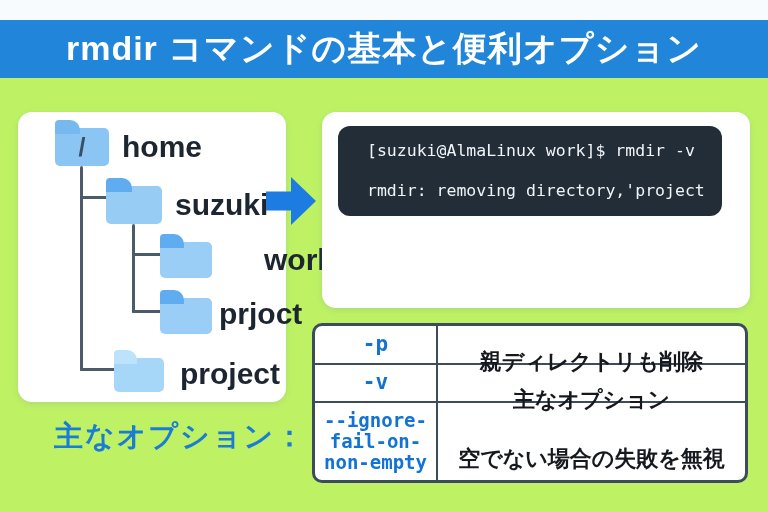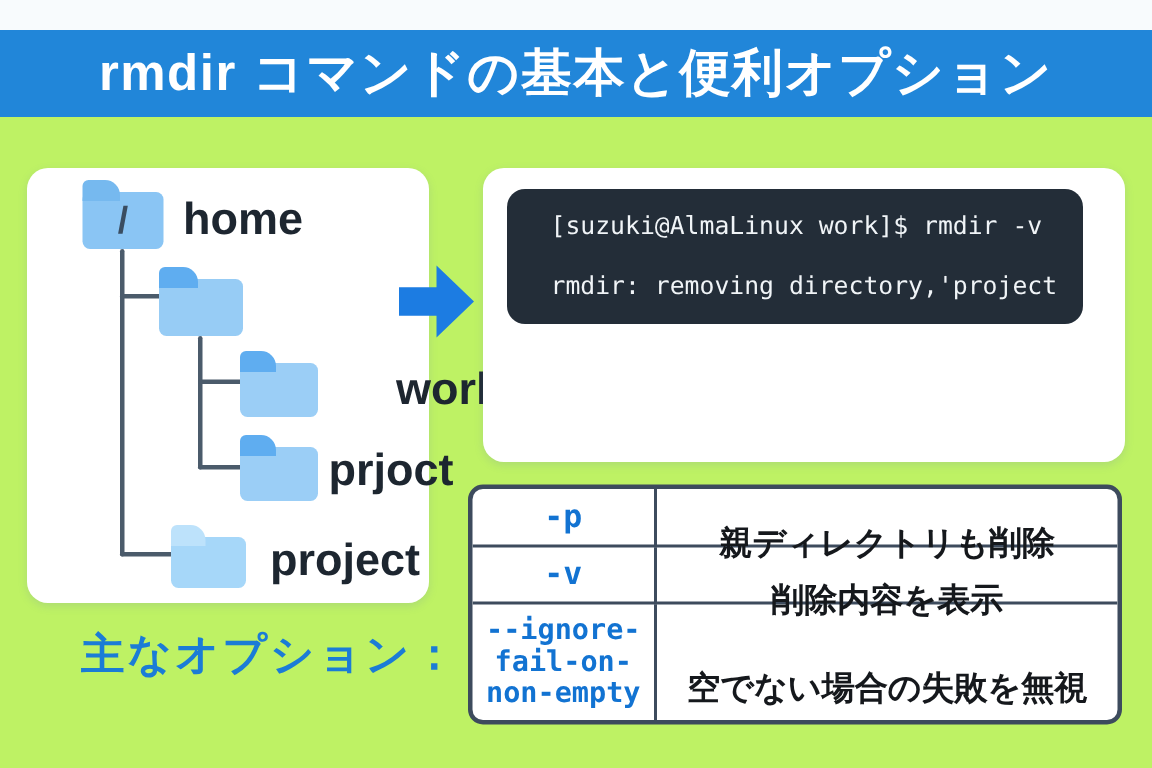--- a/index.html
+++ b/index.html
@@ -132,20 +132,21 @@
   <i class="tline-seg seg-h-work"></i>
   <i class="tline-seg seg-h-prjoct"></i>
   <i class="tline-seg seg-h-project"></i>
 
   <div class="folder f-root">
     <span class="slash">/</span>
   </div>
   <span class="tree-label l-home">home</span>
 
   <div class="folder f-suzuki"></div>
+  <span class="tree-label l-suzuki">suzuki</span>
 
   <div class="folder f-work"></div>
   <span class="tree-label l-work">work</span>
 
   <div class="folder f-prjoct"></div>
   <span class="tree-label l-prjoct">prjoct</span>
 
   <div class="folder f-project"></div>
   <span class="tree-label l-project">project</span>
 
@@ -157,21 +158,21 @@
     <div class="tline">rmdir: removing directory,'project</div>
   </div>
 
   <div class="footer-label">主なオプション：</div>
 
   <div class="options-table">
     <div class="cell opt r1">-p</div>
     <div class="cell desc r1">親ディレクトリも削除</div>
 
     <div class="cell opt r2">-v</div>
-    <div class="cell desc r2">削除内容を表示</div>
+    <div class="cell desc r2">主なオプション</div>
 
     <div class="cell opt r3">
       <span class="optline">--ignore-</span>
       <span class="optline">fail-on-</span>
       <span class="optline">non-empty</span>
     </div>
     <div class="cell desc r3">
       <span>空でない場合の失敗を</span>
         <span class="heavy">無視</span>
     </div>

